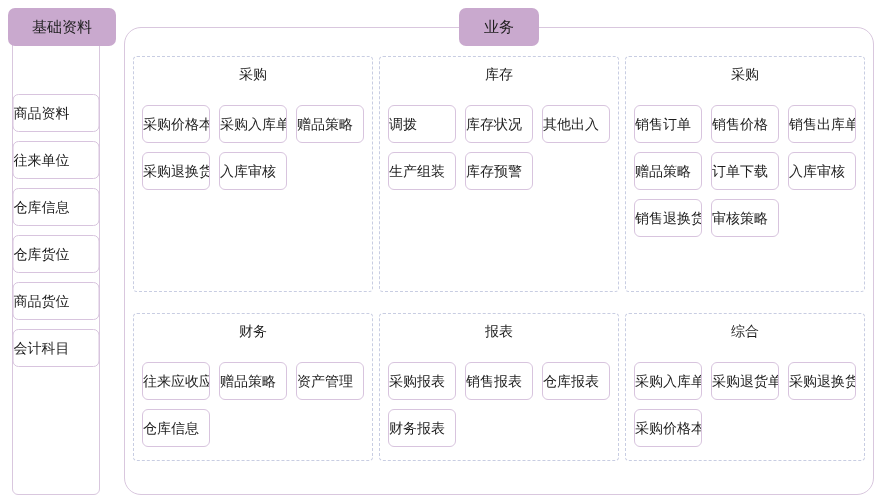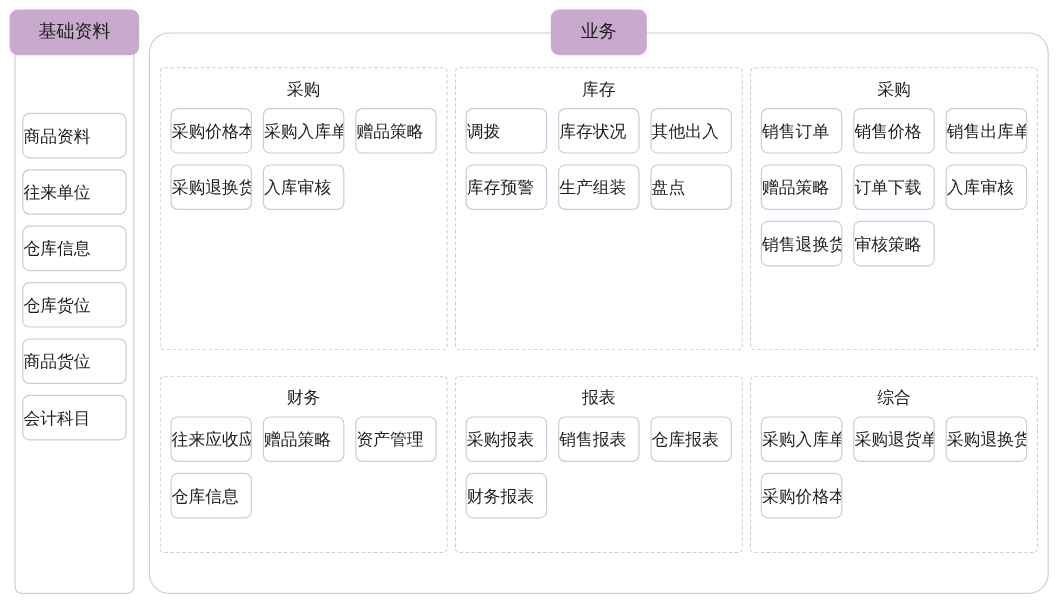--- a/index.html
+++ b/index.html
@@ -42,21 +42,21 @@
     text-align: center;
     white-space: nowrap;
     box-sizing: border-box;
     padding: 0 14px;
   }
 
   
   #sidebar-panel {
     left: 12px;
     top: 27px;
-    width: 100px;
+    width: 88px;
     height: 468px;
   }
   #sidebar-legend {
     left: -5px;
     width: 108px;
   }
   .sidebar-list {
     position: absolute;
     left: 50%;
     transform: translateX(-50%);
@@ -115,20 +115,21 @@
 
   .group {
     flex: 1 1 0;
     border: 1px dashed #c8cde2;
     border-radius: 4px;
     box-sizing: border-box;
     padding: 7px 8px 8px 8px;
     background: #ffffff;
     display: flex;
     flex-direction: column;
+    gap: 15px;
   }
   .group-title {
     font-size: 14px;
     color: #1d1d1d;
     text-align: center;
     line-height: 20px;
     margin-bottom: 6px;
     white-space: nowrap;
   }
   .group-items {
@@ -173,23 +174,22 @@
               <div class="chip">采购退换货</div>
               <div class="chip">入库审核</div>
             </div>
           </div>
           <div class="group">
             <div class="group-title">库存</div>
             <div class="group-items">
               <div class="chip">调拨</div>
               <div class="chip">库存状况</div>
               <div class="chip">其他出入</div>
+              <div class="chip">生产组装</div>
               <div class="chip">库存预警</div>
-              <div class="chip">生产组装</div>
-              <div class="chip">盘点</div>
             </div>
           </div>
           <div class="group">
             <div class="group-title">采购</div>
             <div class="group-items">
               <div class="chip">销售订单</div>
               <div class="chip">销售价格</div>
               <div class="chip">销售出库单</div>
               <div class="chip">赠品策略</div>
               <div class="chip">订单下载</div>

